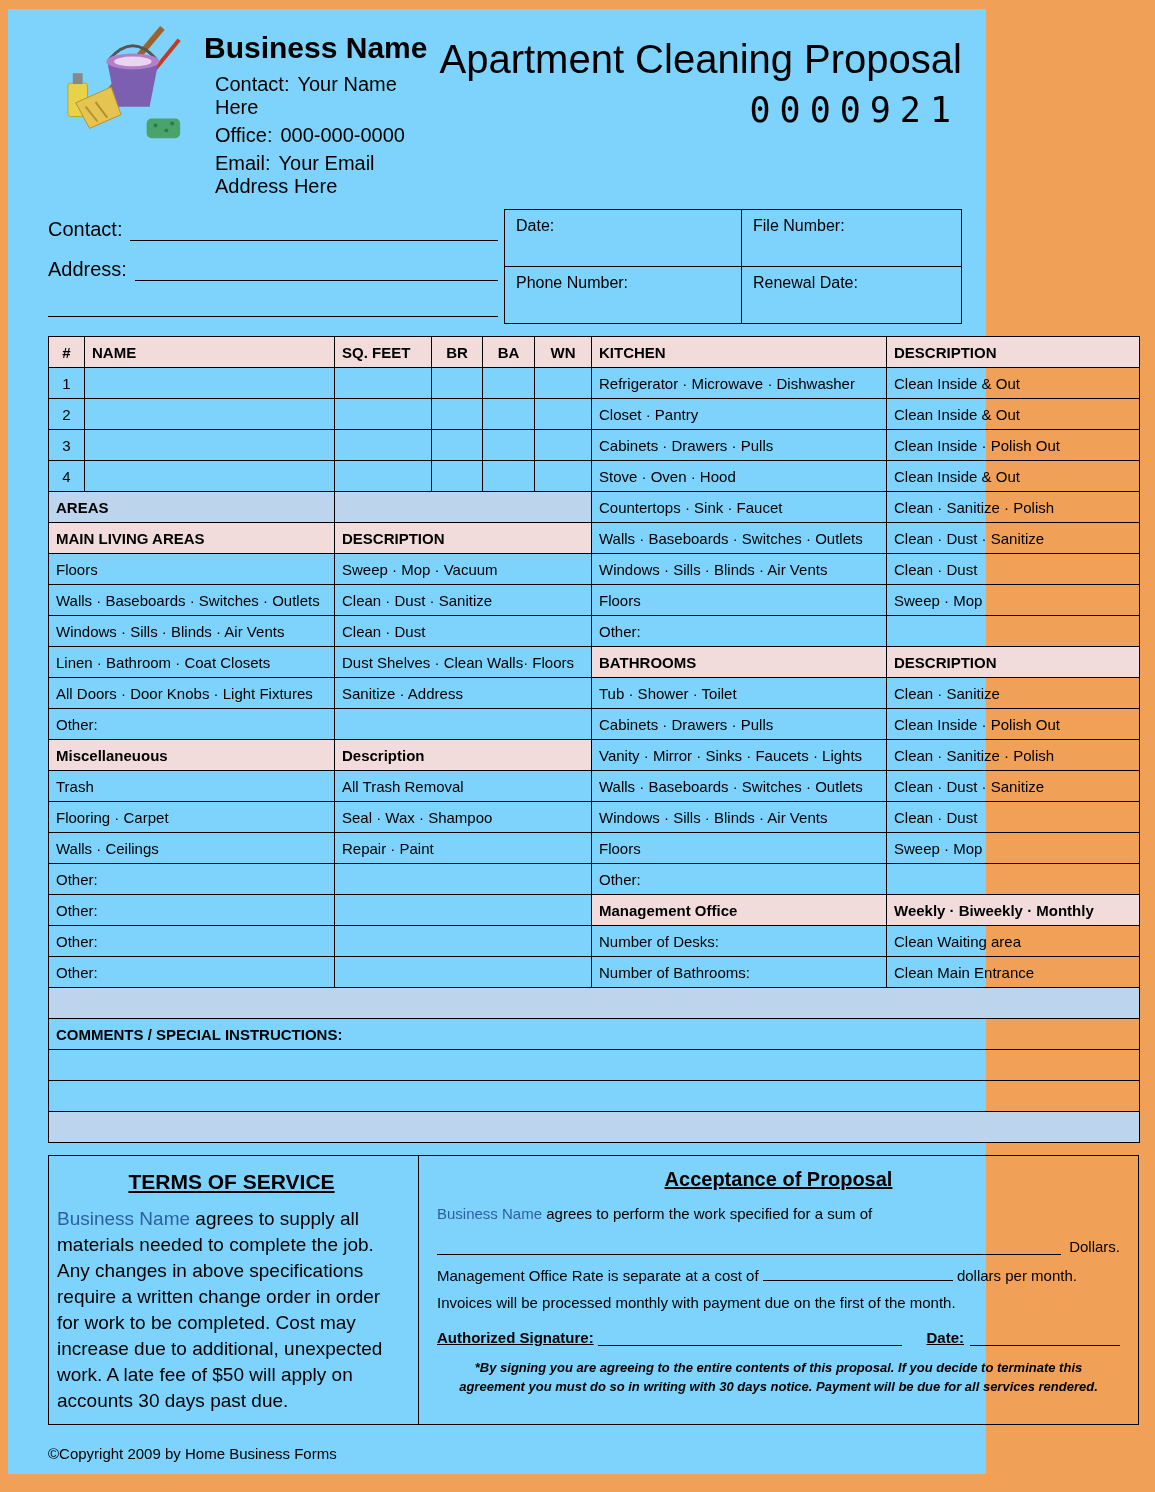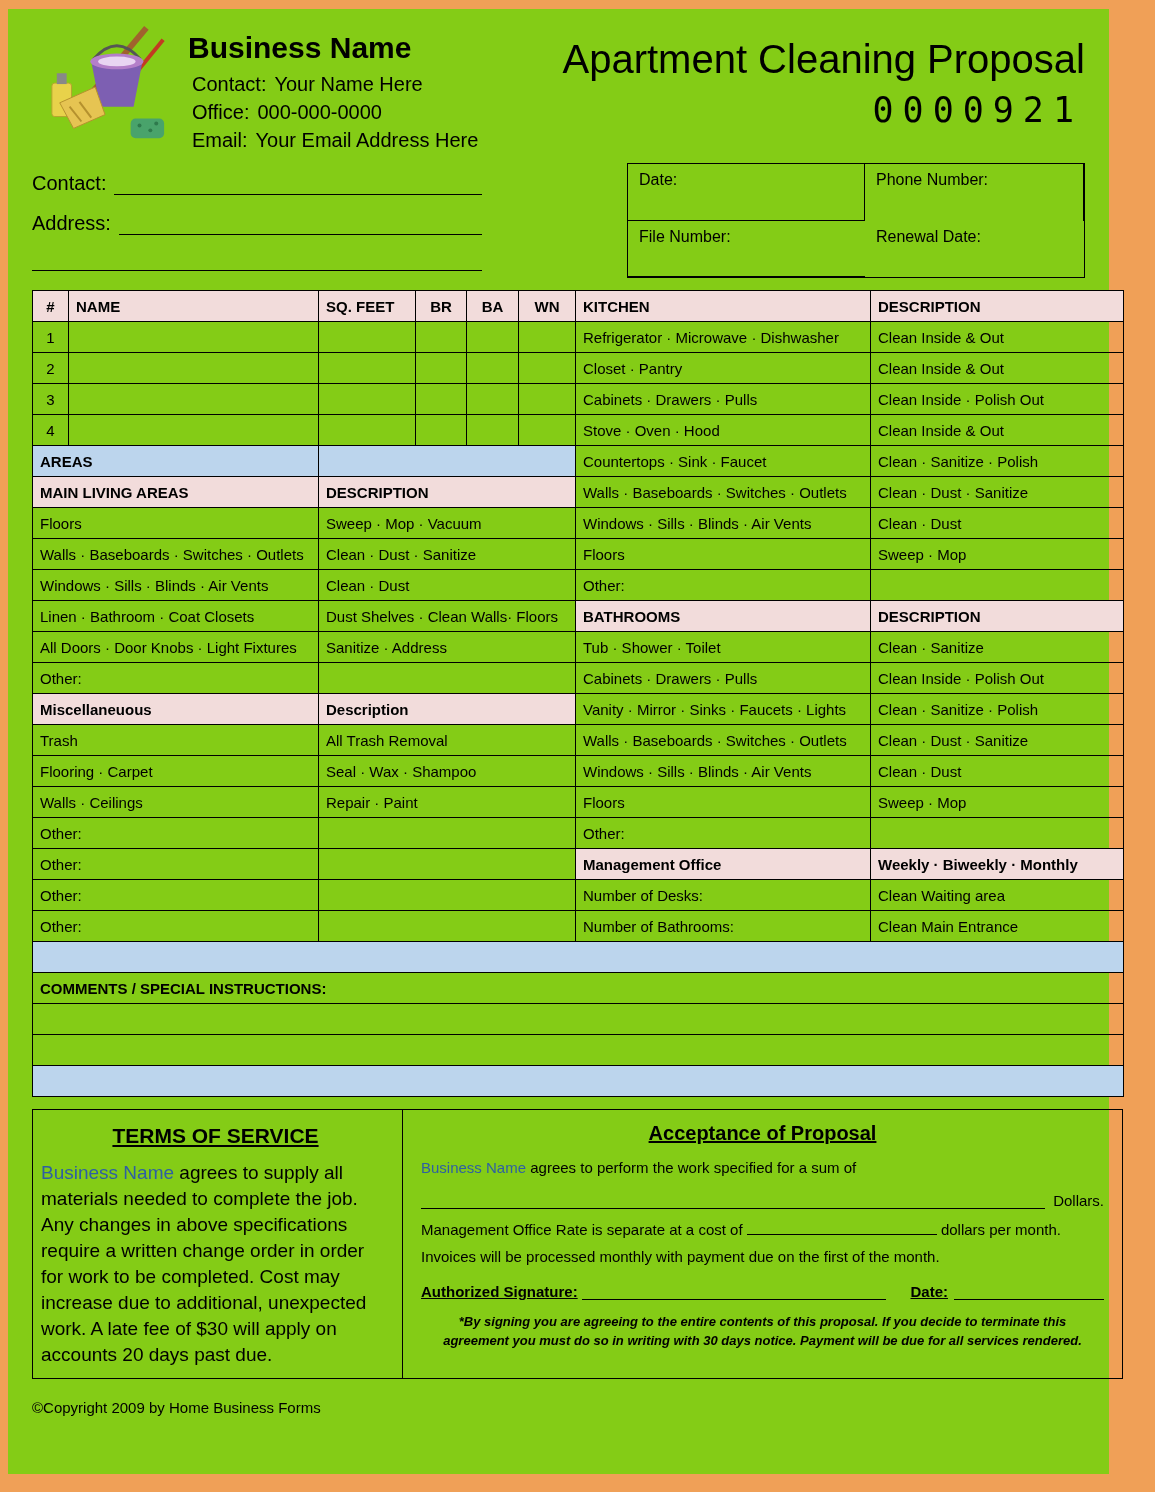--- a/index.html
+++ b/index.html
@@ -5,32 +5,32 @@
   * { box-sizing: border-box; }
   html, body { margin: 0; padding: 0; }
   body {
     width: 1155px;
     background: #f0a057;
     font-family: "Liberation Sans", sans-serif;
     color: #000;
   }
   .frame { padding: 9px 8px 18px 8px; }
   .page {
-    background: #84cc16;
-    width: 1101px;
+    background: #7dd3fc;
+    width: 978px;
     min-height: 1465px;
-    padding: 14px 24px 10px 24px;
+    padding: 14px 24px 10px 40px;
   }
 
   
   .header { display: flex; align-items: flex-start; }
   .clipart { width: 128px; height: 132px; margin-left: 12px; flex: none; }
   .biz-block { margin-left: 16px; padding-top: 6px; }
   .biz-name { font-size: 30px; font-weight: bold; margin: 2px 0 8px 0; }
-  .biz-line { font-size: 20px; margin: 5px 4px; }
+  .biz-line { font-size: 20px; margin: 5px 11px; }
   .biz-line .val { margin-left: 8px; }
   .title-block { margin-left: auto; text-align: right; padding-top: 14px; }
   .doc-title { font-size: 40px; font-weight: 500; white-space: nowrap; }
   .doc-number {
     font-family: "DejaVu Sans Mono", monospace;
     font-size: 35px; letter-spacing: 9px; margin-top: 8px; padding-right: 2px;
   }
 
   
   .info-row { display: flex; justify-content: space-between; margin-top: 6px; }
@@ -136,25 +136,25 @@
         <div class="field-line">
           <span>Address:</span>
           <span class="blank"></span>
         </div>
         <div class="extra-line"></div>
       </div>
       <div class="info-box">
         <div class="info-cell br bb">
           <span>Date:</span>
         </div>
+        <div class="info-cell bb">
+          <span>File Number:</span>
+        </div>
         <div class="info-cell br">
           <span>Phone Number:</span>
-        </div>
-        <div class="info-cell bb">
-          <span>File Number:</span>
         </div>
         <div class="info-cell">
           <span>Renewal Date:</span>
         </div>
       </div>
     </div>
 
     <table class="main">
       <colgroup>
         <col style="width:36px">
@@ -328,21 +328,21 @@
           <tr>
             <td colspan="8" class="cell-sep"></td>
           </tr>
         </tbody>
     </table>
 
     <div class="bottom-box">
       <div class="terms-col">
         <div class="terms-title">TERMS OF SERVICE</div>
         <div class="terms-text">
-          <span class="blue-text">Business Name</span><span> agrees to supply all materials needed to complete the job.  Any changes in above specifications require a written change order in order for work to be completed.  Cost may increase due to additional, unexpected work.  A late fee of $30 will apply on accounts 20 days past due.</span>
+          <span class="blue-text">Business Name</span><span> agrees to supply all materials needed to complete the job.  Any changes in above specifications require a written change order in order for work to be completed.  Cost may increase due to additional, unexpected work.  A late fee of $50 will apply on accounts 30 days past due.</span>
         </div>
       </div>
       <div class="accept-col">
         <div class="accept-title">Acceptance of Proposal</div>
         <div class="accept-line">
           <span class="blue-text">Business Name</span><span> agrees to perform the work specified for a sum of</span>
         </div>
         <div class="dollars-row">
           <span class="fill-line"></span>
           <span>Dollars.</span>

